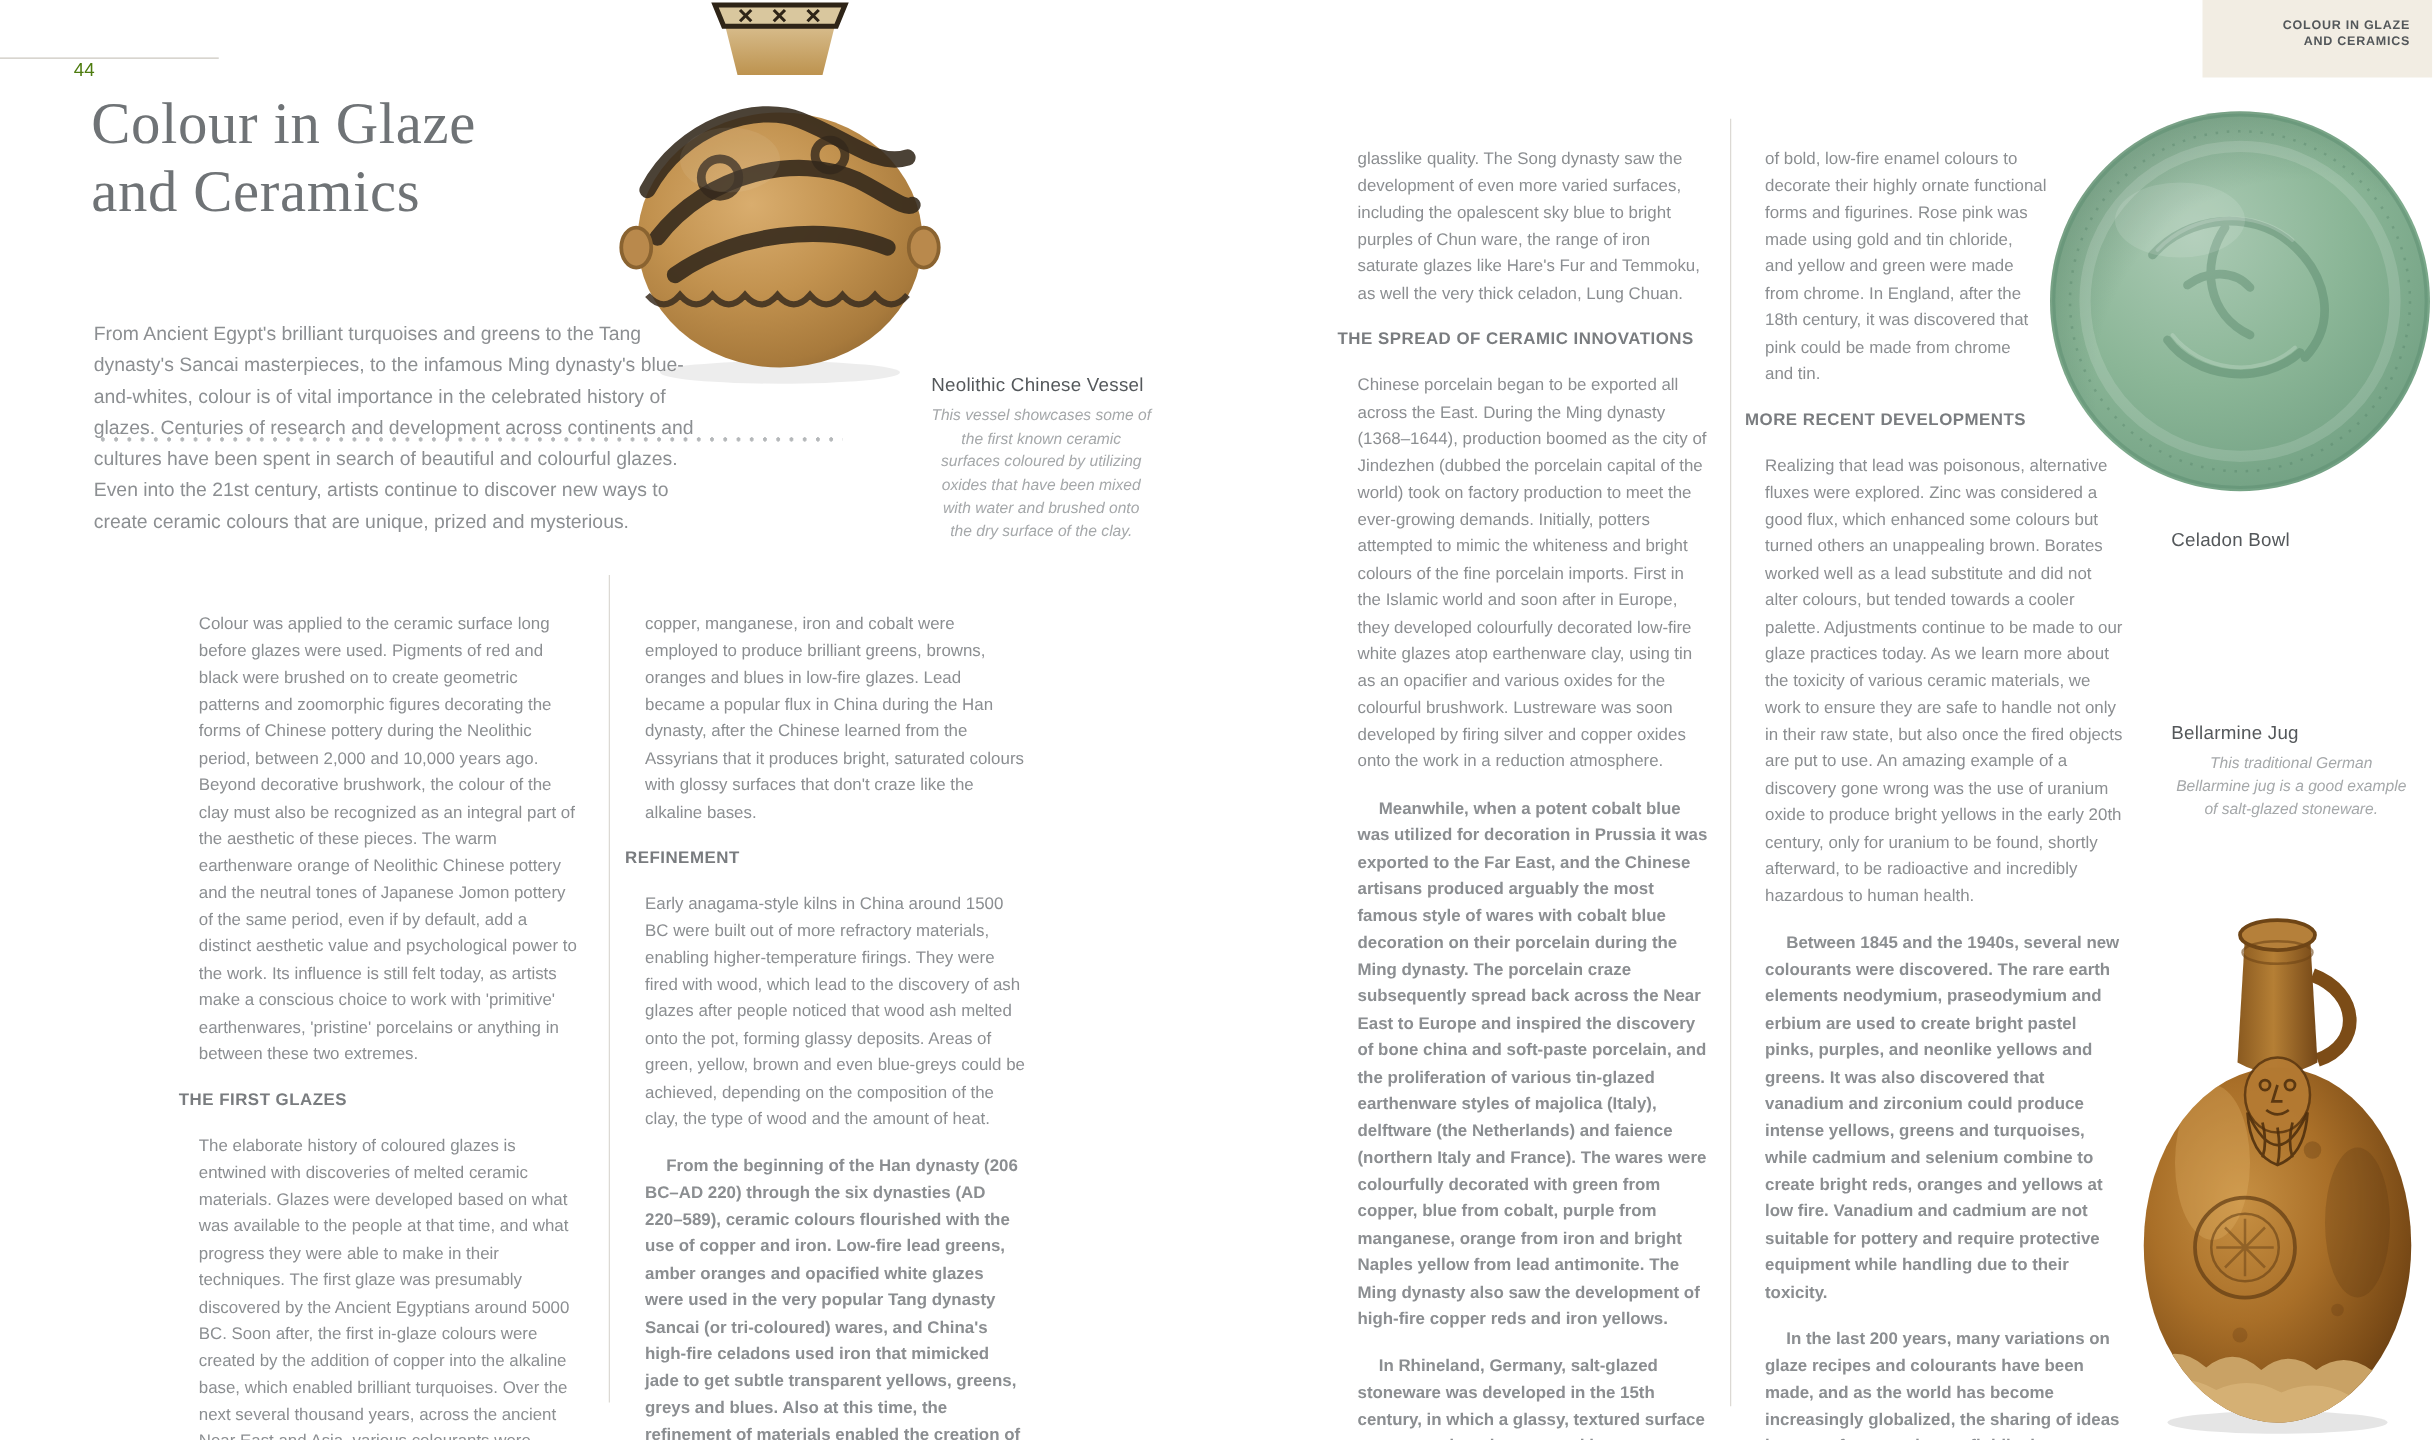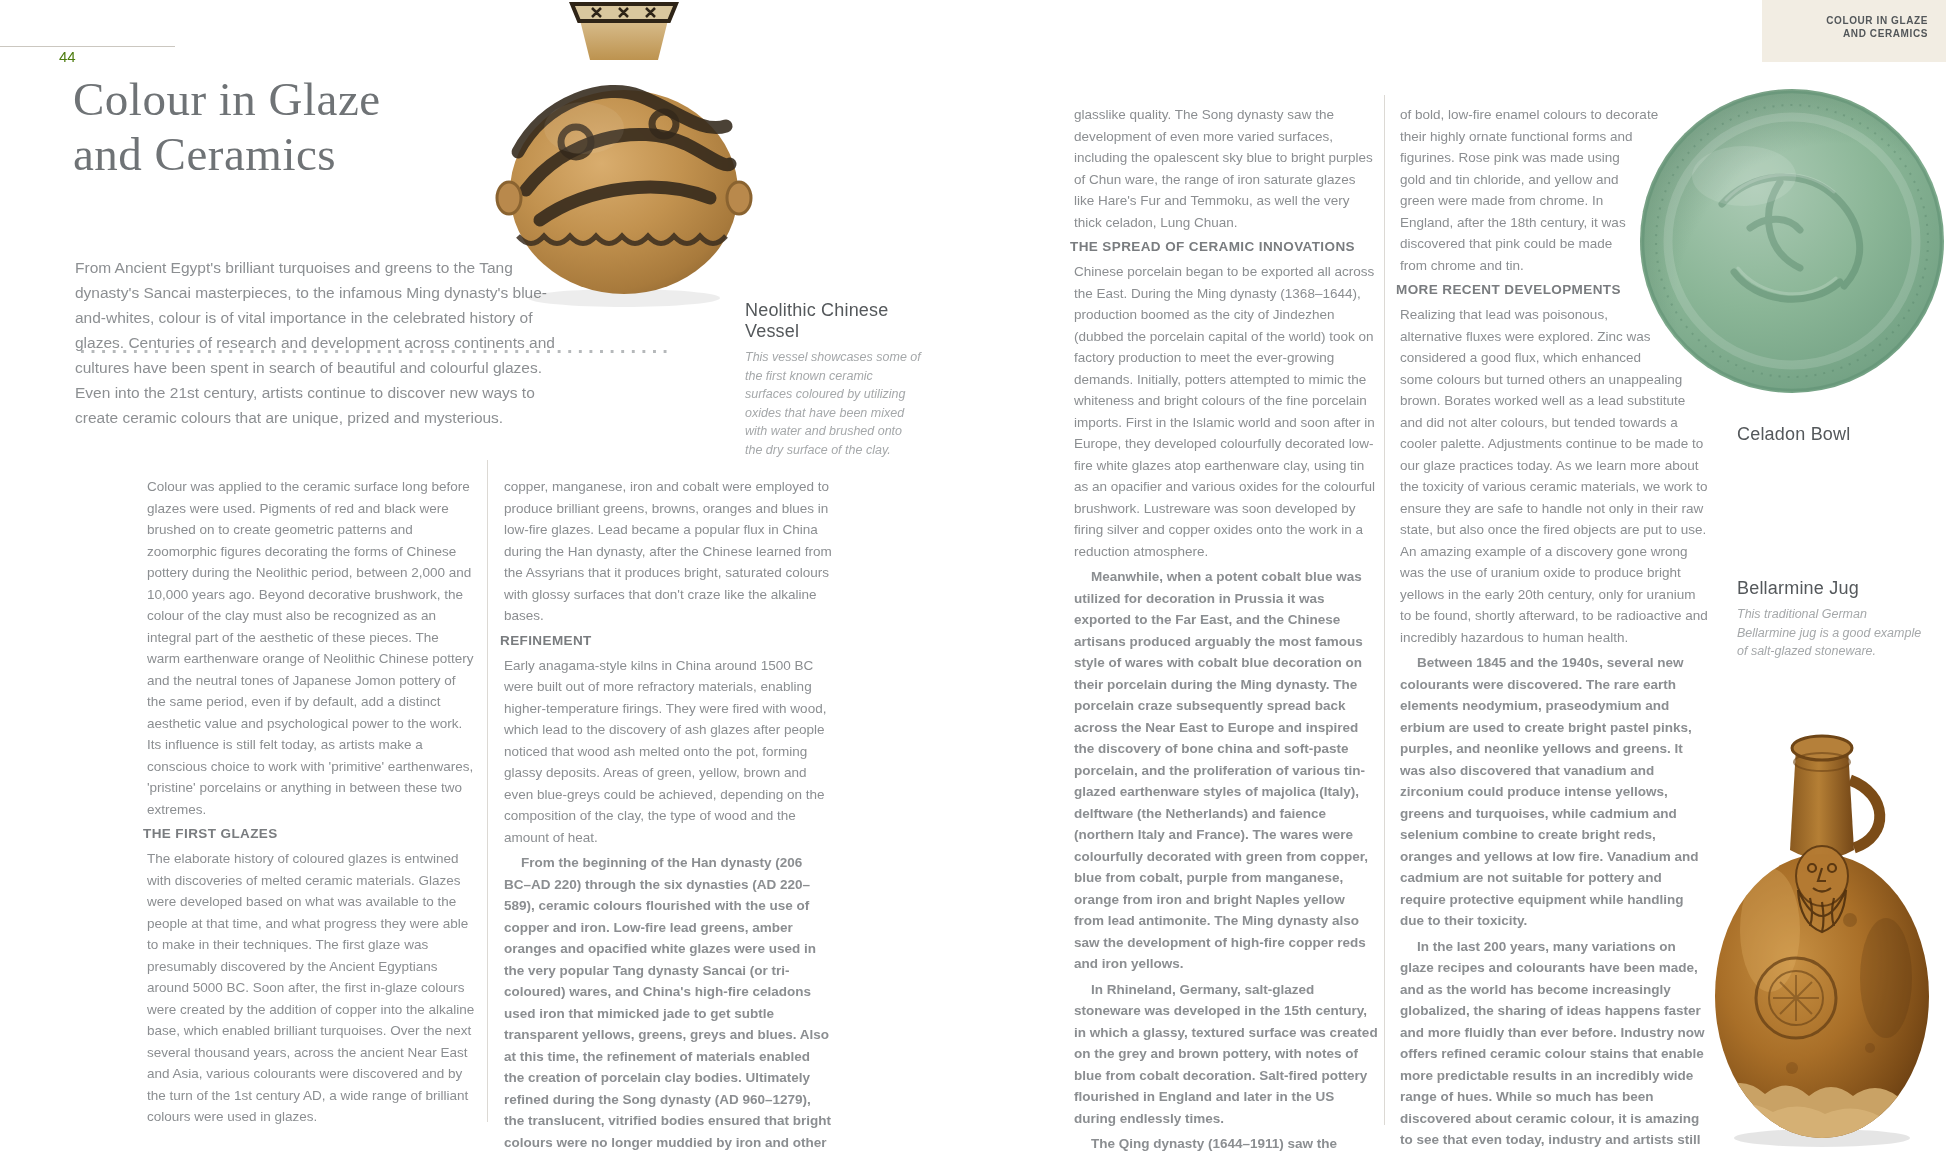--- a/index.html
+++ b/index.html
@@ -17,35 +17,35 @@
   .intro{position:absolute;left:75px;top:255px;width:500px;font-size:15.5px;line-height:25px;color:#8c8f92;}
   .dots{
     position:absolute;left:80px;top:349px;width:594px;height:5px;
     background-image:radial-gradient(circle 1.7px at 2.2px 2.5px,#b5b8ba 98%,transparent);
     background-size:10.6px 5px;background-repeat:repeat-x;
   }
   .vdiv{position:absolute;width:1px;background:#dcd9d4;}
   .vdiv.left{left:487px;top:460px;height:662px;}
   .vdiv.right{left:1384px;top:95px;height:1030px;}
   .col{position:absolute;font-size:13.5px;line-height:21.5px;color:#8b8e91;text-align:left;}
-  .col p{margin:4px;}
+  .col p{margin:16px;}
   .col p.indent{text-indent:17px;font-weight:bold;}
   .col h3{
     margin:0 0 4px 0;font-size:13.5px;line-height:20px;color:#797c7f;
     font-weight:bold;letter-spacing:.4px;
   }
   .col-a{left:143px;top:472px;width:336px;}
   .col-b{left:500px;top:472px;width:336px;}
   .col-c{left:1070px;top:100px;width:312px;}
   .col-d{left:1396px;top:100px;width:318px;}
   .bowl-spacer{float:right;width:80px;height:330px;shape-outside:circle(172px at 168px 134px);}
   .figure{position:absolute;}
   .caption{position:absolute;}
-  .caption .cap-title{font-size:18px;color:#54585b;margin:0 0 6px 0;letter-spacing:.2px;}
-  .caption .cap-text{font-size:12.5px;line-height:18.5px;color:#a5a8aa;font-style:italic;margin:0;}
+  .caption .cap-title{font-size:15px;color:#54585b;margin:0 0 6px 0;letter-spacing:.2px;}
+  .caption .cap-text{font-size:12.5px;line-height:18.5px;color:#a5a8aa;font-style:italic;margin:0;text-align:center;}
   .cap-vessel{left:745px;top:300px;width:176px;}
   .cap-bowl{left:1737px;top:424px;width:192px;}
   .cap-jug{left:1737px;top:578px;width:192px;}
   .fig-vessel{left:488px;top:0px;width:272px;height:312px;}
   .fig-bowl{left:1638px;top:80px;width:308px;height:326px;}
   .fig-jug{left:1700px;top:698px;width:244px;height:452px;}
   .corner-tab{
     position:absolute;left:1762px;top:0;width:184px;height:62px;background:#f2ede3;
     box-sizing:border-box;padding:14px 18px 0 0;text-align:right;
     font-size:10px;line-height:13px;letter-spacing:.6px;color:#53575a;font-weight:bold;

